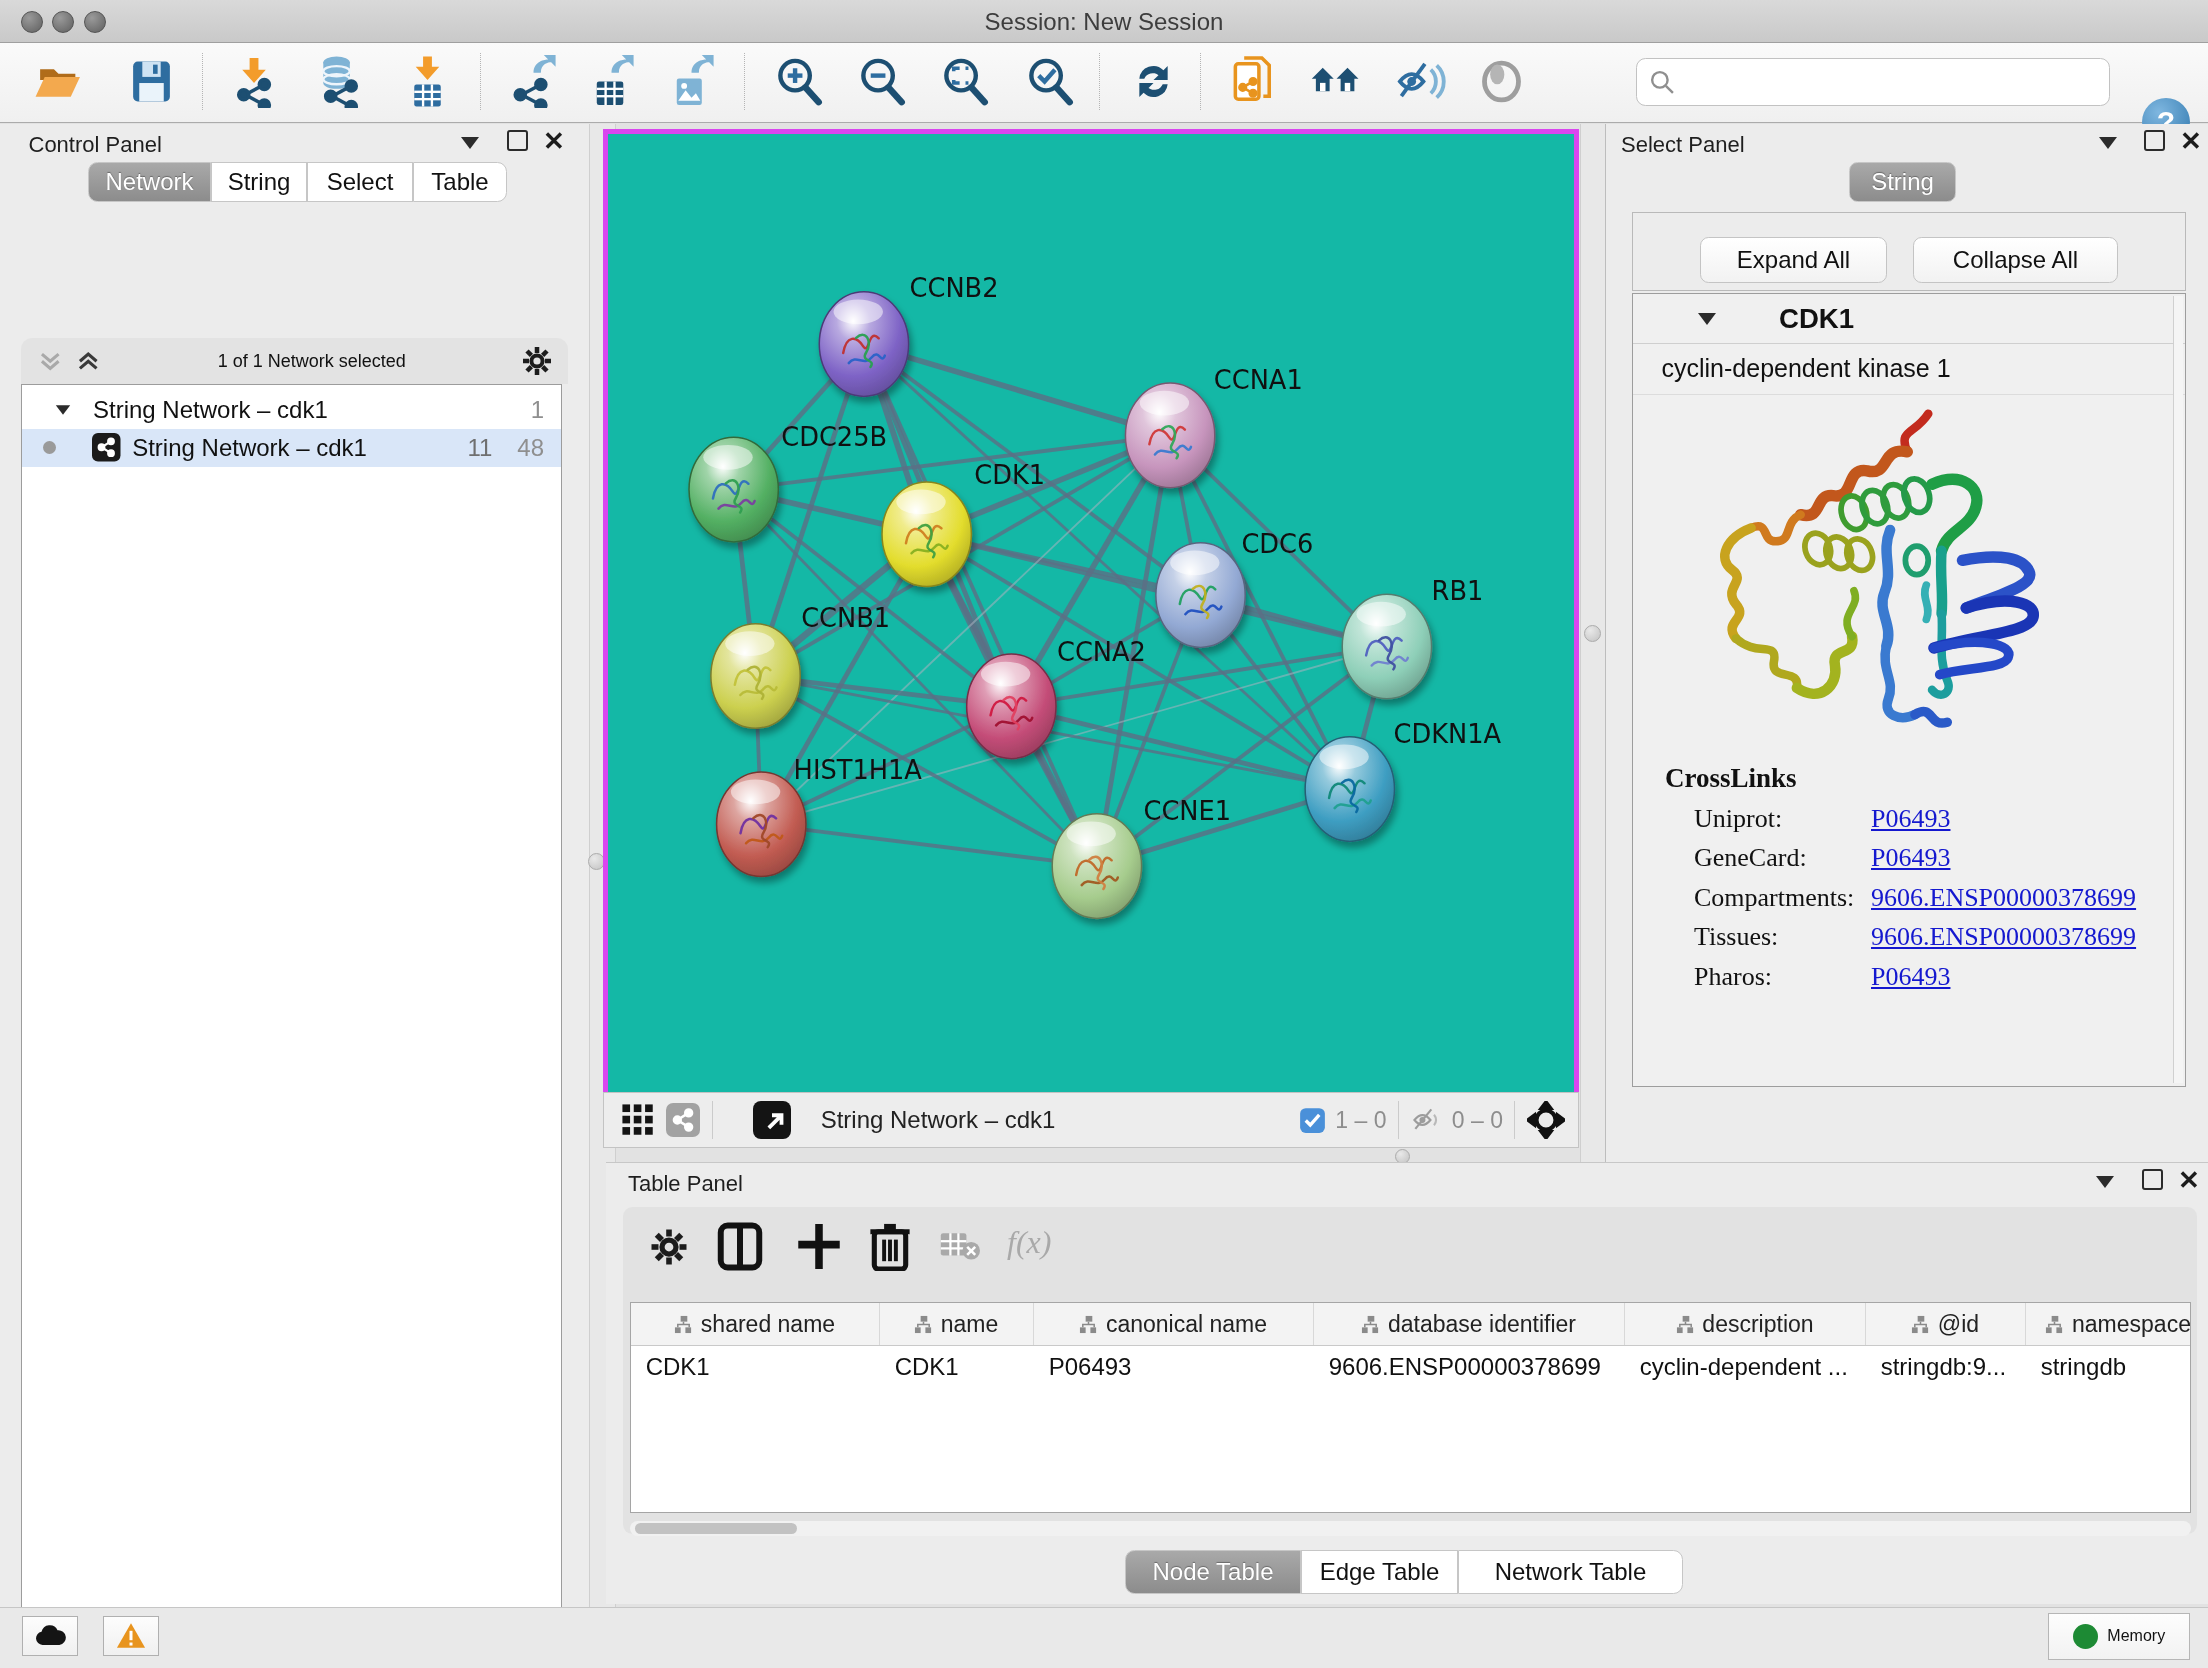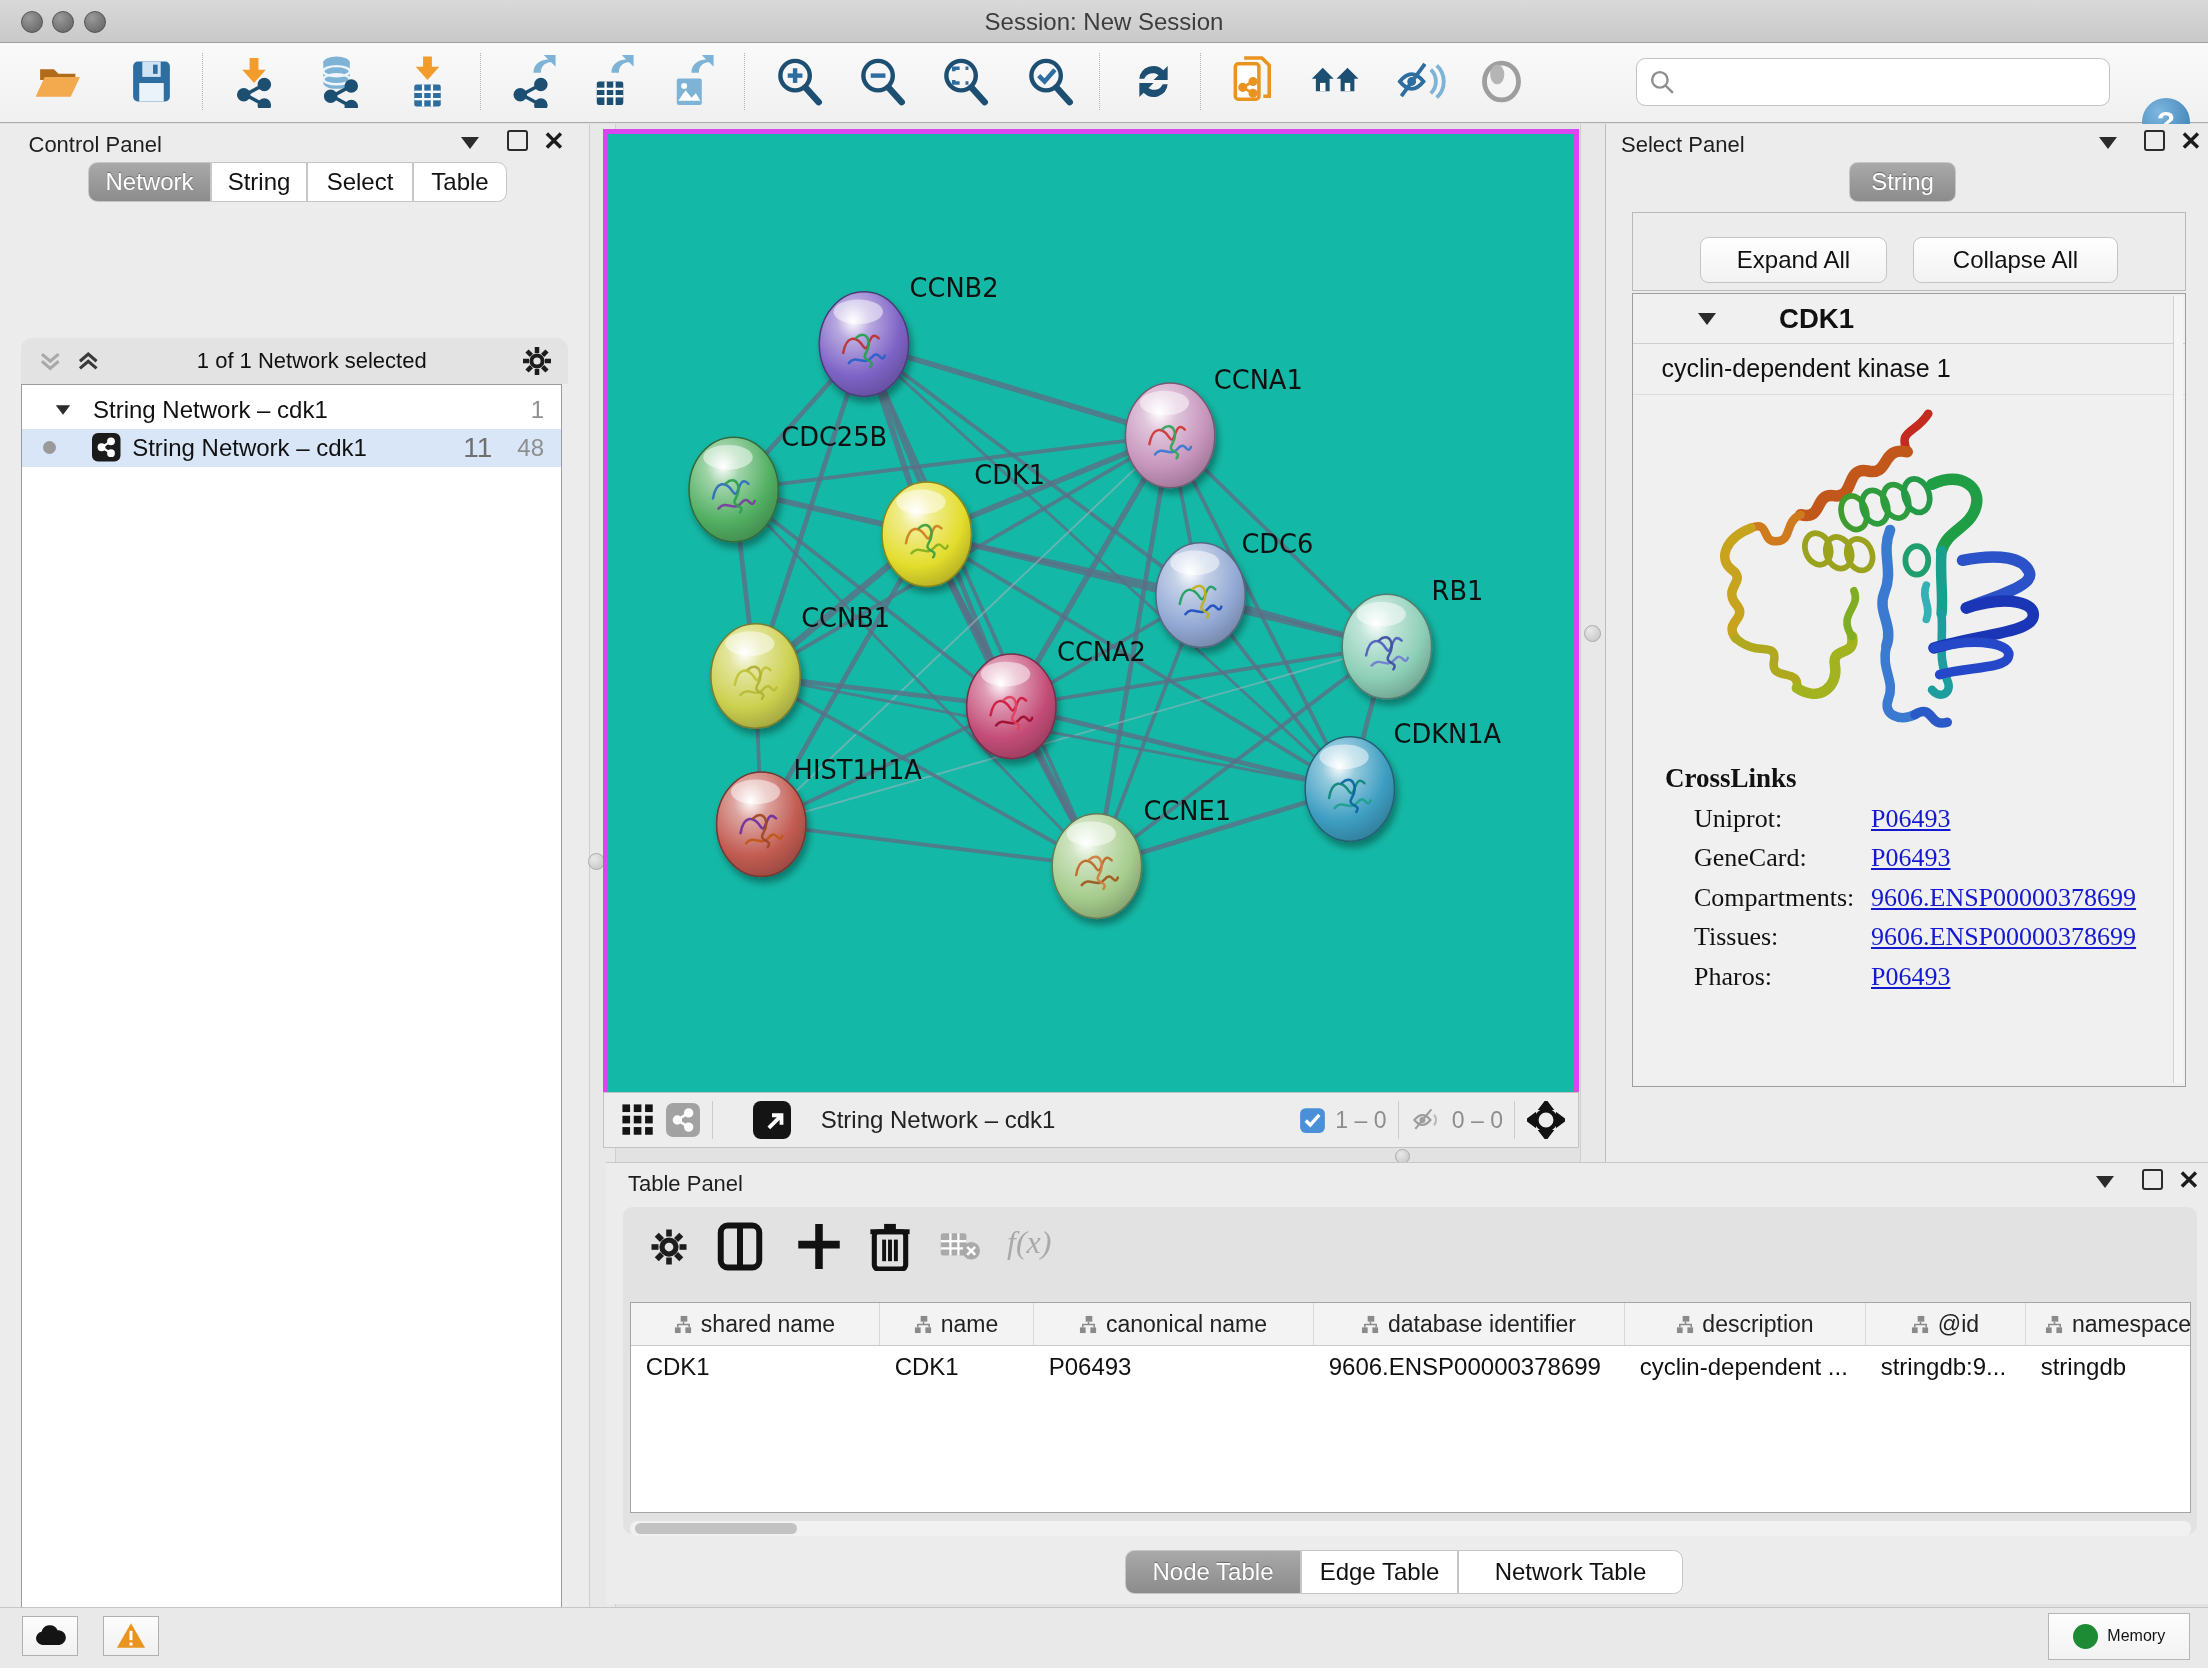--- a/index.html
+++ b/index.html
@@ -281,21 +281,21 @@
       <div class="tab" style="width:94px;border-radius:0 9.5px 9.5px 0">Table</div>
     </div>
 
     <div class="selbar">
       <svg width="28.5" height="28.5" viewBox="0 0 24 24" style="margin-left:15px">
         <path d="M5 6 l7 6 7 -6 M5 12 l7 6 7 -6" fill="none" stroke="#a9a9a9" stroke-width="2.6"></path>
       </svg>
       <svg width="28.5" height="28.5" viewBox="0 0 24 24" style="margin-left:9.5px">
         <path d="M5 18 l7 -6 7 6 M5 12 l7 -6 7 6" fill="none" stroke="#3a3a3a" stroke-width="2.6"></path>
       </svg>
-      <div style="flex:1;text-align:center;font-size:22px;color:#111">1 of 1 Network selected</div>
+      <div style="flex:1;text-align:center;font-size:18px;color:#111">1 of 1 Network selected</div>
       <svg class="gearicon" style="margin-right:15px" viewBox="0 0 24 24">
         <circle cx="12" cy="12" r="4.2" fill="none" stroke="#1c1c1c" stroke-width="3"></circle>
         <g stroke="#1c1c1c" stroke-width="3.4">
           <line x1="12" y1="1.5" x2="12" y2="6"></line>
             <line x1="12" y1="18" x2="12" y2="22.5"></line>
           <line x1="1.5" y1="12" x2="6" y2="12"></line>
             <line x1="18" y1="12" x2="22.5" y2="12"></line>
           <line x1="4.5" y1="4.5" x2="7.8" y2="7.8"></line>
             <line x1="16.2" y1="16.2" x2="19.5" y2="19.5"></line>
           <line x1="4.5" y1="19.5" x2="7.8" y2="16.2"></line>
@@ -316,21 +316,21 @@
           <rect x="0" y="0" width="24" height="24" rx="5" fill="#1b1b1b"></rect>
           <g stroke="#fff" stroke-width="1.8" fill="#fff">
             <line x1="8" y1="12" x2="16" y2="7"></line>
               <line x1="8" y1="12" x2="16" y2="17"></line>
             <circle cx="16" cy="7" r="2.4"></circle>
               <circle cx="8" cy="12" r="2.4"></circle>
               <circle cx="16" cy="17" r="2.4"></circle>
           </g>
         </svg>
         <span style="margin-left:11.4px">String Network – cdk1</span>
-        <span style="margin-left:auto;color:#6f6f6f;font-size:28px">11</span>
+        <span style="margin-left:auto;color:#6f6f6f;font-size:24px">11</span>
         <span class="count" style="margin-left:25px;margin-right:17px">48</span>
       </div>
     </div>
   </div>
 
   <div class="vstrip" style="left:589px"></div>
   <div class="grip" style="left:588px;top:853px"></div>
   <div class="vstrip" style="left:1580px;height:1039px"></div>
   <div class="grip" style="left:1584px;top:625px"></div>
   <div class="grip" style="left:1395px;top:1149px;width:13.3px;height:13.3px"></div>

